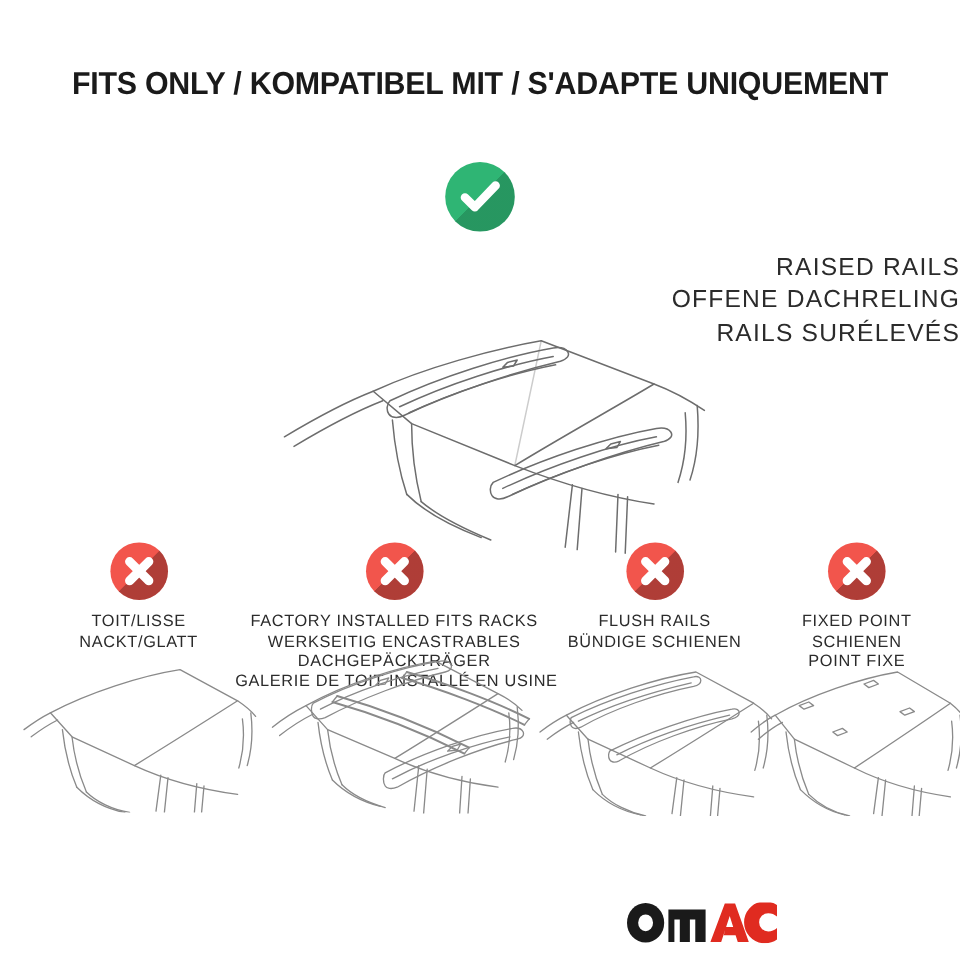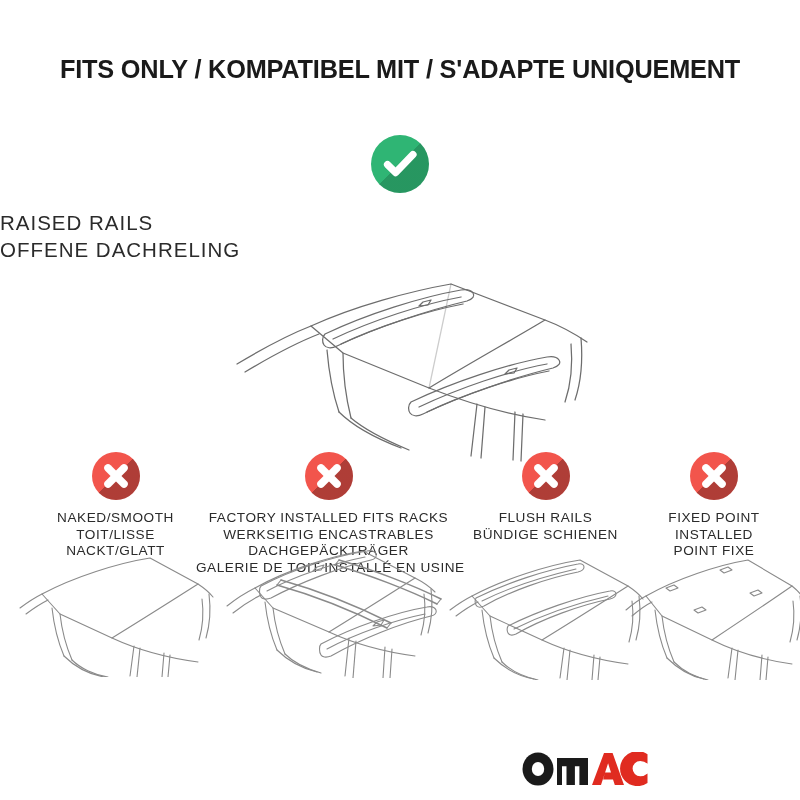--- a/index.html
+++ b/index.html
@@ -38,21 +38,21 @@
     transform: scaleX(0.955);
     transform-origin: center center;
   }
 
   
   .primary-block {
     position: absolute;
     left: 0;
     top: 135px;
     width: 800px;
-    text-align: left;
+    text-align: right;
   }
   .badge {
     position: relative;
     width: 58px;
     height: 58px;
     border-radius: 50%;
     margin: 0 auto;
     overflow: hidden;
   }
   .badge.green { background: #2fb574; }
@@ -163,20 +163,21 @@
     <div class="badge green">
       <div class="shadow"></div>
       <svg viewBox="0 0 58 58" xmlns="http://www.w3.org/2000/svg" aria-hidden="true">
         <path d="M16.5 29.6 L24.7 37.6 L42.0 19.6" fill="none" stroke="#ffffff" stroke-width="7.2" stroke-linecap="round" stroke-linejoin="round"></path>
       </svg>
     </div>
 
     <div class="primary-labels">
       <div>RAISED RAILS</div>
       <div>OFFENE DACHRELING</div>
+      <div>RAILS SURÉLEVÉS</div>
     </div>
   </div>
 
   <div class="main-illu">
     <svg class="line-art" viewBox="0 0 390 185" xmlns="http://www.w3.org/2000/svg" aria-hidden="true">
       <g fill="none" stroke="#6d6d6d" stroke-width="1.25" stroke-linejoin="round" stroke-linecap="round">
 
         <path d="M96 48 C140 28 196 13 236 6 L330 42 C300 60 250 88 214 110 L128 75 Z"></path>
 
         <path d="M96 48 C78 55 52 68 22 86"></path>
@@ -226,21 +227,20 @@
       <div class="badge red">
         <div class="shadow"></div>
         <svg viewBox="0 0 48 48" xmlns="http://www.w3.org/2000/svg" aria-hidden="true">
           <g stroke="#ffffff" stroke-width="7.6" stroke-linecap="round">
             <line x1="16" y1="16" x2="32" y2="32"></line>
             <line x1="32" y1="16" x2="16" y2="32"></line>
           </g>
         </svg>
       </div>
       <div class="labels">
-        <div>NAKED/SMOOTH</div>
         <div>TOIT/LISSE</div>
         <div>NACKT/GLATT</div>
       </div>
       <div class="illu">
         <svg class="line-art" viewBox="0 0 200 125" xmlns="http://www.w3.org/2000/svg" aria-hidden="true">
           <g fill="none" stroke="#8a8a8a" stroke-width="1.1" stroke-linejoin="round" stroke-linecap="round">
             <path d="M26 42 C58 25 102 11 134 6 L182 32 C160 46 122 70 96 86 L44 62 Z"></path>
             <path d="M26 42 C20 45 12 50 4 56"></path>
             <path d="M32 48 C26 51 18 56 10 62"></path>
             <path d="M36 56 C38 74 42 90 48 104"></path>
@@ -375,21 +375,21 @@
         <div class="shadow"></div>
         <svg viewBox="0 0 48 48" xmlns="http://www.w3.org/2000/svg" aria-hidden="true">
           <g stroke="#ffffff" stroke-width="7.6" stroke-linecap="round">
             <line x1="16" y1="16" x2="32" y2="32"></line>
             <line x1="32" y1="16" x2="16" y2="32"></line>
           </g>
         </svg>
       </div>
       <div class="labels">
         <div>FIXED POINT</div>
-        <div>INSTALLED</div>
+        <div>SCHIENEN</div>
         <div>POINT FIXE</div>
       </div>
       <div class="illu">
         <svg class="line-art" viewBox="0 0 180 128" xmlns="http://www.w3.org/2000/svg" aria-hidden="true">
           <g fill="none" stroke="#8a8a8a" stroke-width="1.1" stroke-linejoin="round" stroke-linecap="round">
             <path d="M22 44 C52 27 94 13 124 8 L168 34 C148 48 112 72 88 88 L38 64 Z"></path>
             <path d="M22 44 C16 47 9 52 2 58"></path>
             <path d="M28 50 C22 53 15 58 8 64"></path>
             <path d="M31 58 C33 76 37 92 43 106"></path>
             <path d="M38 64 C40 82 44 96 50 110"></path>

